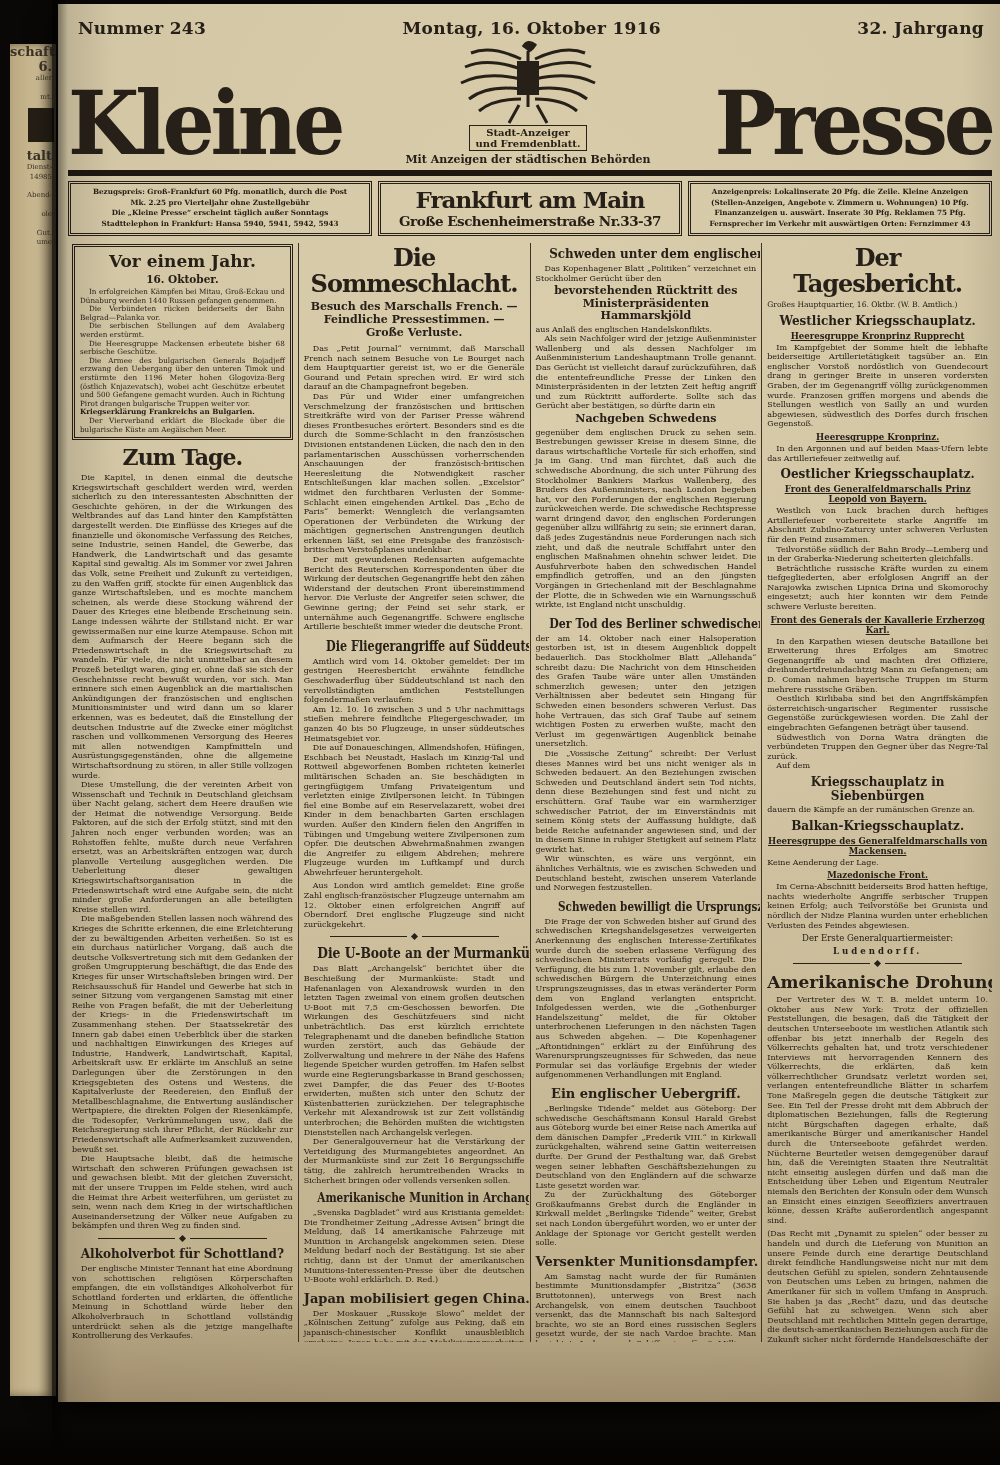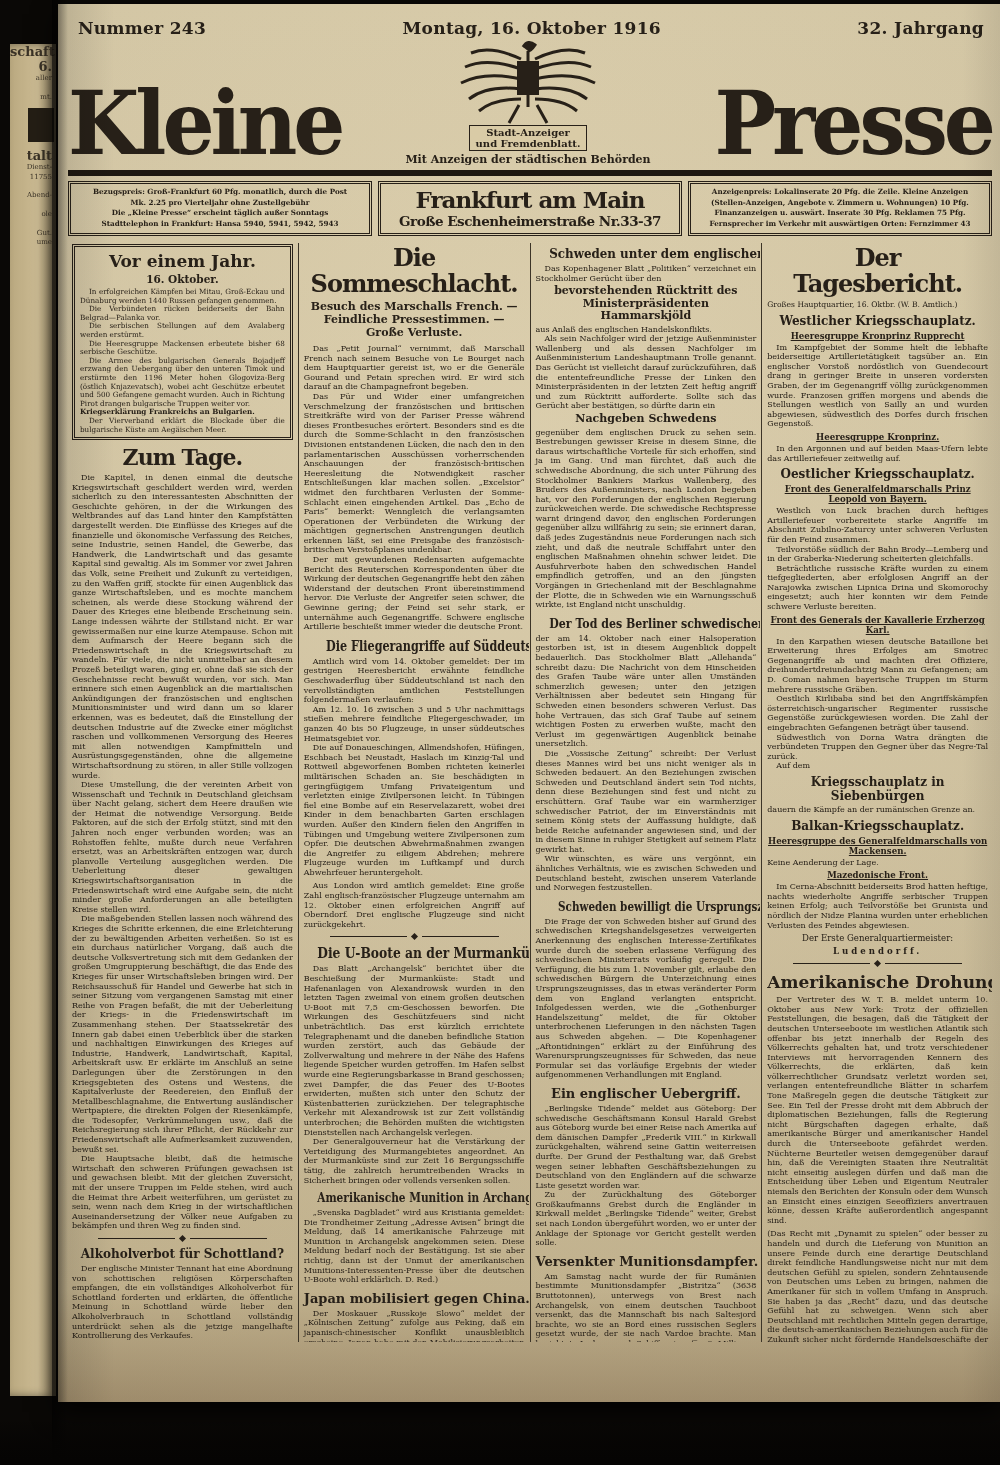--- a/index.html
+++ b/index.html
@@ -77,21 +77,21 @@
 
   <div class="prevpage">
     <div class="frag big">schaft</div>
     <div class="frag big">6.</div>
     <div class="frag small">aller
 
 mt.</div>
     <div class="adblock"></div>
     <div class="frag big">talt</div>
     <div class="frag small">Dienst-
-11755
+14985
 
 Abend-
 
 ole
 
 Gut.
 ume</div>
   </div>
   <div class="gutter-shadow"></div>
 

